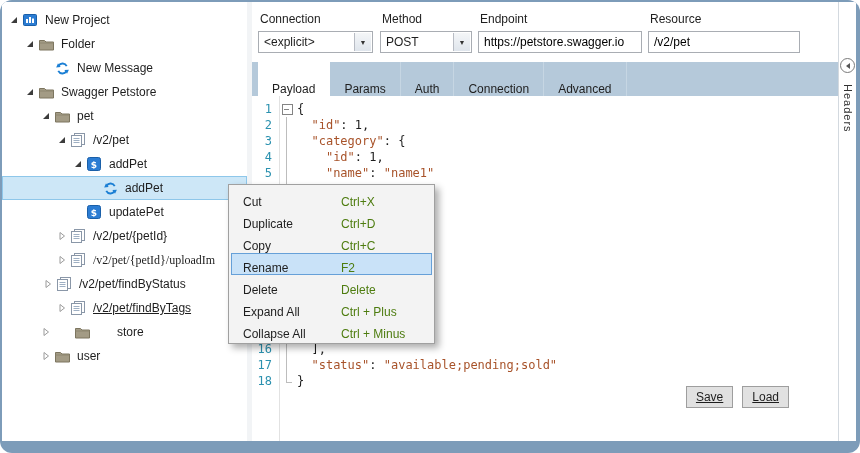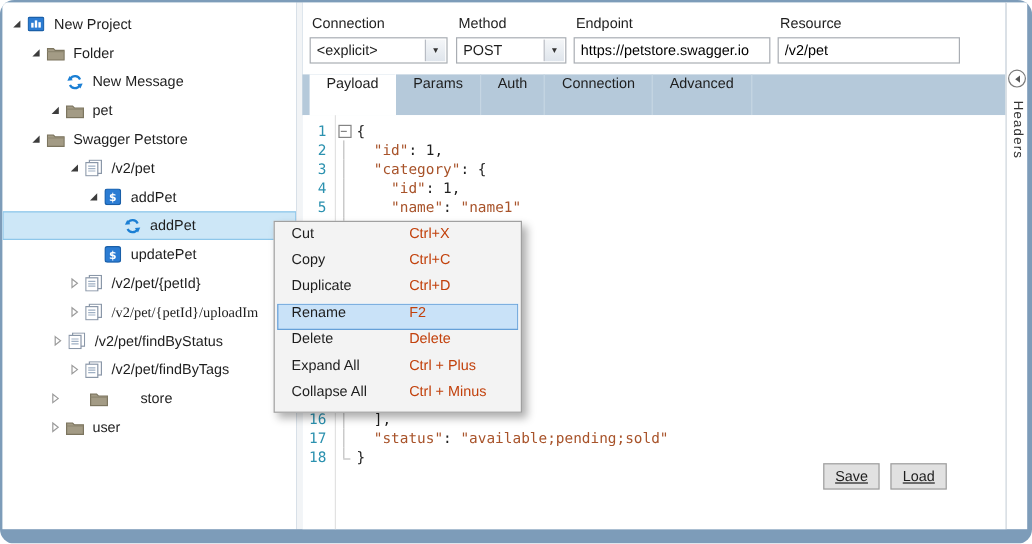--- a/index.html
+++ b/index.html
@@ -23,21 +23,21 @@
   .flabel { display:block; margin-left:2px; margin-bottom:5px; }
   .control { height:22px; border:1px solid #a9adb3; background:#fff; display:flex; align-items:center; padding:0 5px; font:12px "Liberation Sans", sans-serif; width:100%; }
   .combo { position:relative; padding-right:37px; }
   .combo-arrow { position:absolute; right:1px; top:1px; bottom:1px; width:17px; background:linear-gradient(#f4f6f8,#dfe5ec); border-left:1px solid #b8bcc4; display:flex; align-items:center; justify-content:center; font-size:7px; color:#333; }
   .f-connection { left:6px;  width:115px; }
   .f-method     { left:128px; width:92px; }
   .f-endpoint   { left:226px; width:164px; }
   .f-resource   { left:396px; width:152px; }
 
   .tab-strip { position:absolute; top:60px; left:0; width:586px; height:34px; background:#b5c9da; display:flex; align-items:stretch; padding-left:6px; }
-  .tab { display:flex; align-items:flex-start; padding:0 14px; border-right:1px solid #c6d6e3; cursor:default; }
+  .tab { display:flex; align-items:flex-end; padding:0 14px; border-right:1px solid #c6d6e3; cursor:default; }
   .tab.active { background:#fff; border-right:1px solid #fff; }
 
   
   .editor { position:absolute; top:94px; left:0; width:586px; height:345px; background:#fff;
             font-family:"DejaVu Sans Mono", monospace; font-size:12px; padding-top:5px; }
   .editor::before { content:""; position:absolute; left:27px; top:0; bottom:0; width:1px; background:#e2e2e2; }
   .line { display:flex; height:16px; line-height:16px; }
   .ln   { flex:0 0 24px; text-align:right; color:#2b91af; padding-right:4px; }
   .fold { flex:0 0 15px; margin-left:6px; position:relative; }
   .fold.f-box::before { content:""; position:absolute; left:0; top:3px; width:9px; height:9px; border:1px solid #848484; background:#fff; }
@@ -55,23 +55,23 @@
   .btn { height:22px; padding:0 9px; background:#e1e1e1; border:1px solid #9e9e9e; font:12px "Liberation Sans", sans-serif; color:#1e1e1e;text-decoration:underline; }
 
   
   .side-strip { position:absolute; left:838px; top:2px; width:18px; height:439px; background:#fff; border-left:1px solid #d3d9df; }
   .collapse-btn { position:absolute; left:1px; top:56px; width:15px; height:15px; border:1px solid #7a7a7a; border-radius:50%; background:#fff; display:flex; align-items:center; justify-content:center; }
   .tri { width:0; height:0; border-top:3px solid transparent; border-bottom:3px solid transparent; border-right:4px solid #555; }
   .side-label { position:absolute; top:82px; left:3px; writing-mode:vertical-rl; font-size:11px; color:#333; letter-spacing:1px; }
 
   
   .context-menu { position:absolute; left:228px; top:184px; width:207px; background:#f3f3f3; border:1px solid #a0a0a0; box-shadow:4px 4px 7px rgba(0,0,0,0.32); padding:2px 0; z-index:50; }
-  .menu-item { height:22px; display:flex; align-items:flex-start; padding:0 14px; }
+  .menu-item { height:22px; display:flex; align-items:flex-end; padding:0 14px; }
   .menu-item .mlabel { flex:0 0 98px; }
-  .menu-item .mshortcut { color:#c2410c; }
+  .menu-item .mshortcut { color:#4d7c0f; }
   .menu-item.highlighted { margin:0 2px; padding:0 12px; background:#c9e2f8; box-shadow:inset 0 0 0 1px #66a0d8; }
 </style>
 </head>
 <body>
 
 <div class="window">
 
   <div class="tree-panel">
       <div class="tree-row" style="padding-left: 4px;">
     <span class="expander">
@@ -110,47 +110,47 @@
             <g fill="none" stroke="#1b7fd4" stroke-width="2">
               <path d="M12.5 5.5 A5 5 0 0 0 3.8 5"></path>
               <path d="M3.5 10.5 A5 5 0 0 0 12.2 11"></path>
             </g>
             <polygon points="1.2,6.8 6,6.3 3.2,2.5" fill="#1b7fd4"></polygon>
             <polygon points="14.8,9.2 10,9.7 12.8,13.5" fill="#1b7fd4"></polygon>
           </svg>
         </span>
     <span class="tree-label">New Message</span>
   </div>
-      <div class="tree-row" style="padding-left: 36px;">
+      <div class="tree-row" style="padding-left: 20px;">
     <span class="expander">
           <svg width="10" height="10" viewBox="0 0 10 10">
             <path d="M8 2 V8 H2 Z" fill="#3c3c3c"></path>
           </svg>
         </span>
     <span class="tree-icon">
           <svg width="15" height="13" viewBox="0 0 15 13">
             <path d="M0.5 2.5 h5 l1.5 1.5 h7.5 v8 h-14 z" fill="#a39b85" stroke="#7c755f"></path>
             <path d="M0.5 5 h14" stroke="#8d8670" fill="none"></path>
           </svg>
         </span>
-    <span class="tree-label">pet</span>
-  </div>
-      <div class="tree-row" style="padding-left: 20px;">
+    <span class="tree-label">Swagger Petstore</span>
+  </div>
+      <div class="tree-row" style="padding-left: 36px;">
     <span class="expander">
           <svg width="10" height="10" viewBox="0 0 10 10">
             <path d="M8 2 V8 H2 Z" fill="#3c3c3c"></path>
           </svg>
         </span>
     <span class="tree-icon">
           <svg width="15" height="13" viewBox="0 0 15 13">
             <path d="M0.5 2.5 h5 l1.5 1.5 h7.5 v8 h-14 z" fill="#a39b85" stroke="#7c755f"></path>
             <path d="M0.5 5 h14" stroke="#8d8670" fill="none"></path>
           </svg>
         </span>
-    <span class="tree-label">Swagger Petstore</span>
+    <span class="tree-label">pet</span>
   </div>
       <div class="tree-row" style="padding-left: 52px;">
     <span class="expander">
           <svg width="10" height="10" viewBox="0 0 10 10">
             <path d="M8 2 V8 H2 Z" fill="#3c3c3c"></path>
           </svg>
         </span>
     <span class="tree-icon">
           <svg width="14" height="14" viewBox="0 0 14 14">
             <rect x="3.5" y="0.5" width="10" height="11" fill="#fff" stroke="#8a97a8"></rect>
@@ -236,21 +236,21 @@
         </span>
     <span class="tree-icon">
           <svg width="14" height="14" viewBox="0 0 14 14">
             <rect x="3.5" y="0.5" width="10" height="11" fill="#fff" stroke="#8a97a8"></rect>
             <rect x="0.5" y="2.5" width="10" height="11" fill="#fff" stroke="#8a97a8"></rect>
             <path d="M2.5 5.5 h6 M2.5 7.5 h6 M2.5 9.5 h6" stroke="#9fb0c4"></path>
           </svg>
         </span>
     <span class="tree-label">/v2/pet/findByStatus</span>
   </div>
-      <div class="tree-row" style="padding-left: 52px;">
+      <div class="tree-row" style="padding-left: 52px; text-decoration: underline;">
     <span class="expander">
           <svg width="10" height="10" viewBox="0 0 10 10">
             <path d="M3 1.5 L7.5 5 L3 8.5 Z" fill="#fff" stroke="#9b9b9b"></path>
           </svg>
         </span>
     <span class="tree-icon">
           <svg width="14" height="14" viewBox="0 0 14 14">
             <rect x="3.5" y="0.5" width="10" height="11" fill="#fff" stroke="#8a97a8"></rect>
             <rect x="0.5" y="2.5" width="10" height="11" fill="#fff" stroke="#8a97a8"></rect>
             <path d="M2.5 5.5 h6 M2.5 7.5 h6 M2.5 9.5 h6" stroke="#9fb0c4"></path>
@@ -442,26 +442,26 @@
     </div>
     <div class="side-label">Headers</div>
   </div>
 
   <div class="context-menu">
       <div class="menu-item">
     <span class="mlabel">Cut</span>
     <span class="mshortcut">Ctrl+X</span>
   </div>
       <div class="menu-item">
+    <span class="mlabel">Duplicate</span>
+    <span class="mshortcut">Ctrl+D</span>
+  </div>
+      <div class="menu-item">
     <span class="mlabel">Copy</span>
     <span class="mshortcut">Ctrl+C</span>
-  </div>
-      <div class="menu-item">
-    <span class="mlabel">Duplicate</span>
-    <span class="mshortcut">Ctrl+D</span>
   </div>
       <div class="menu-item highlighted">
     <span class="mlabel">Rename</span>
     <span class="mshortcut">F2</span>
   </div>
       <div class="menu-item">
     <span class="mlabel">Delete</span>
     <span class="mshortcut">Delete</span>
   </div>
       <div class="menu-item">

